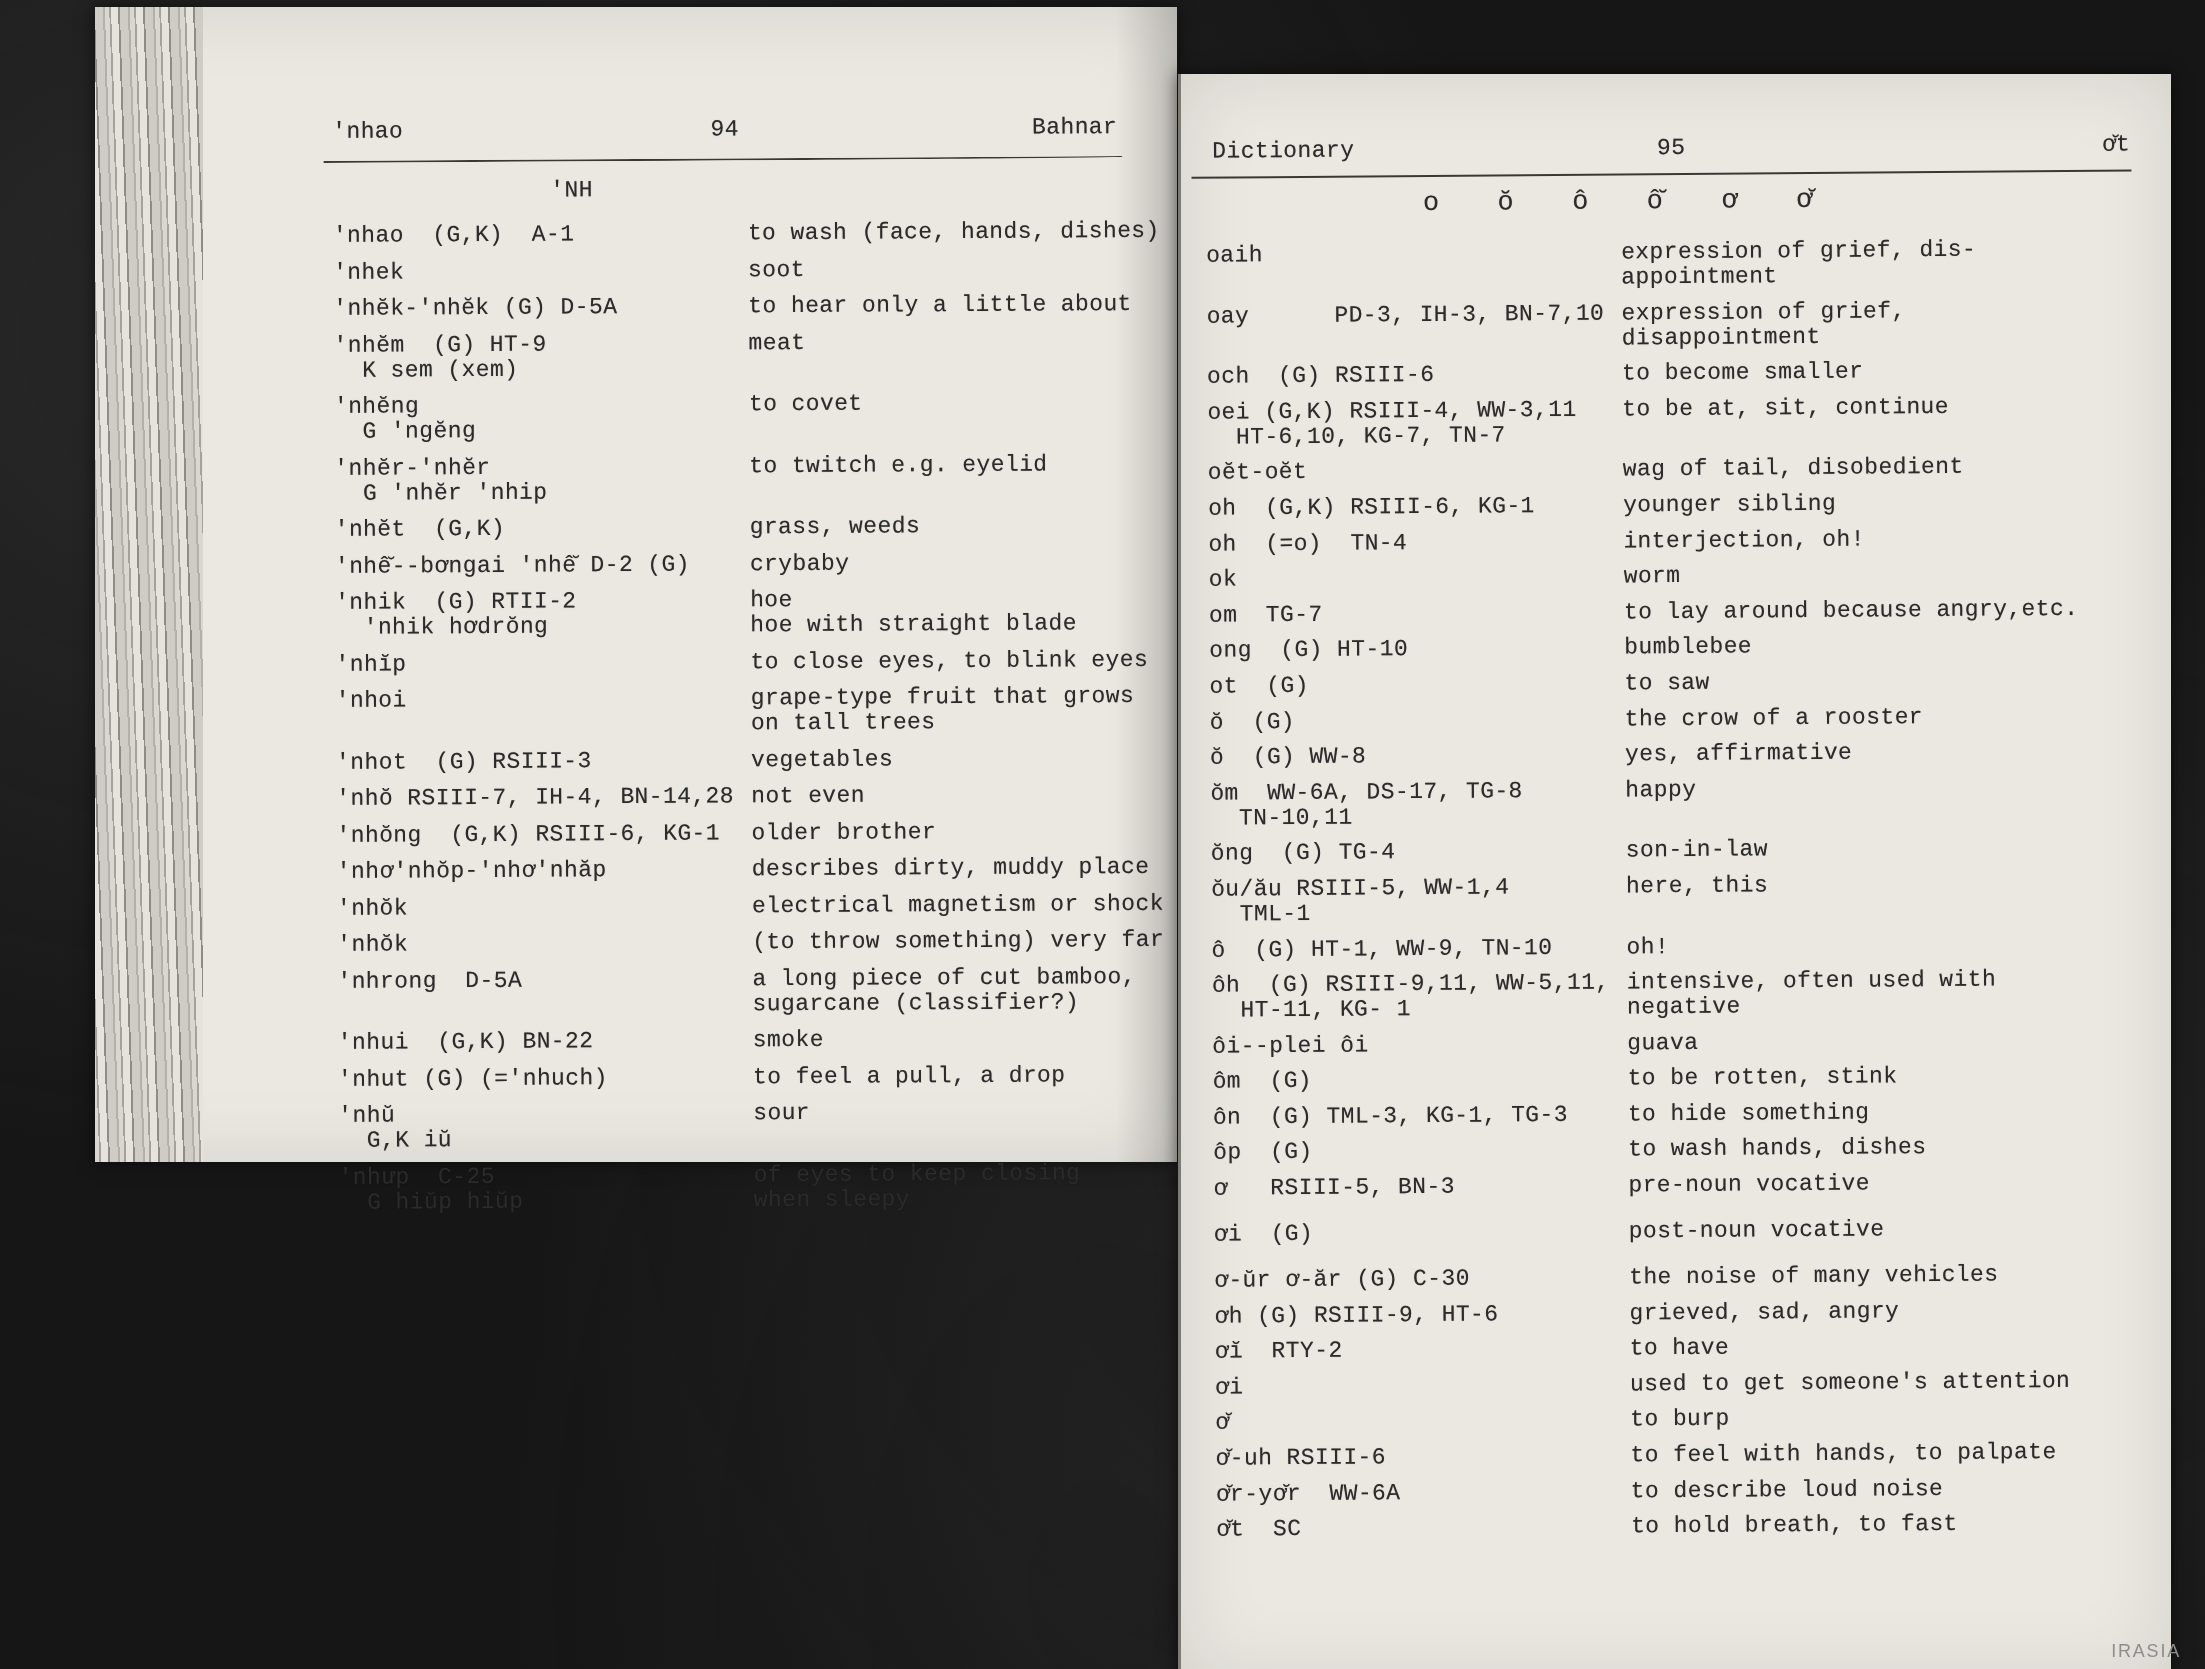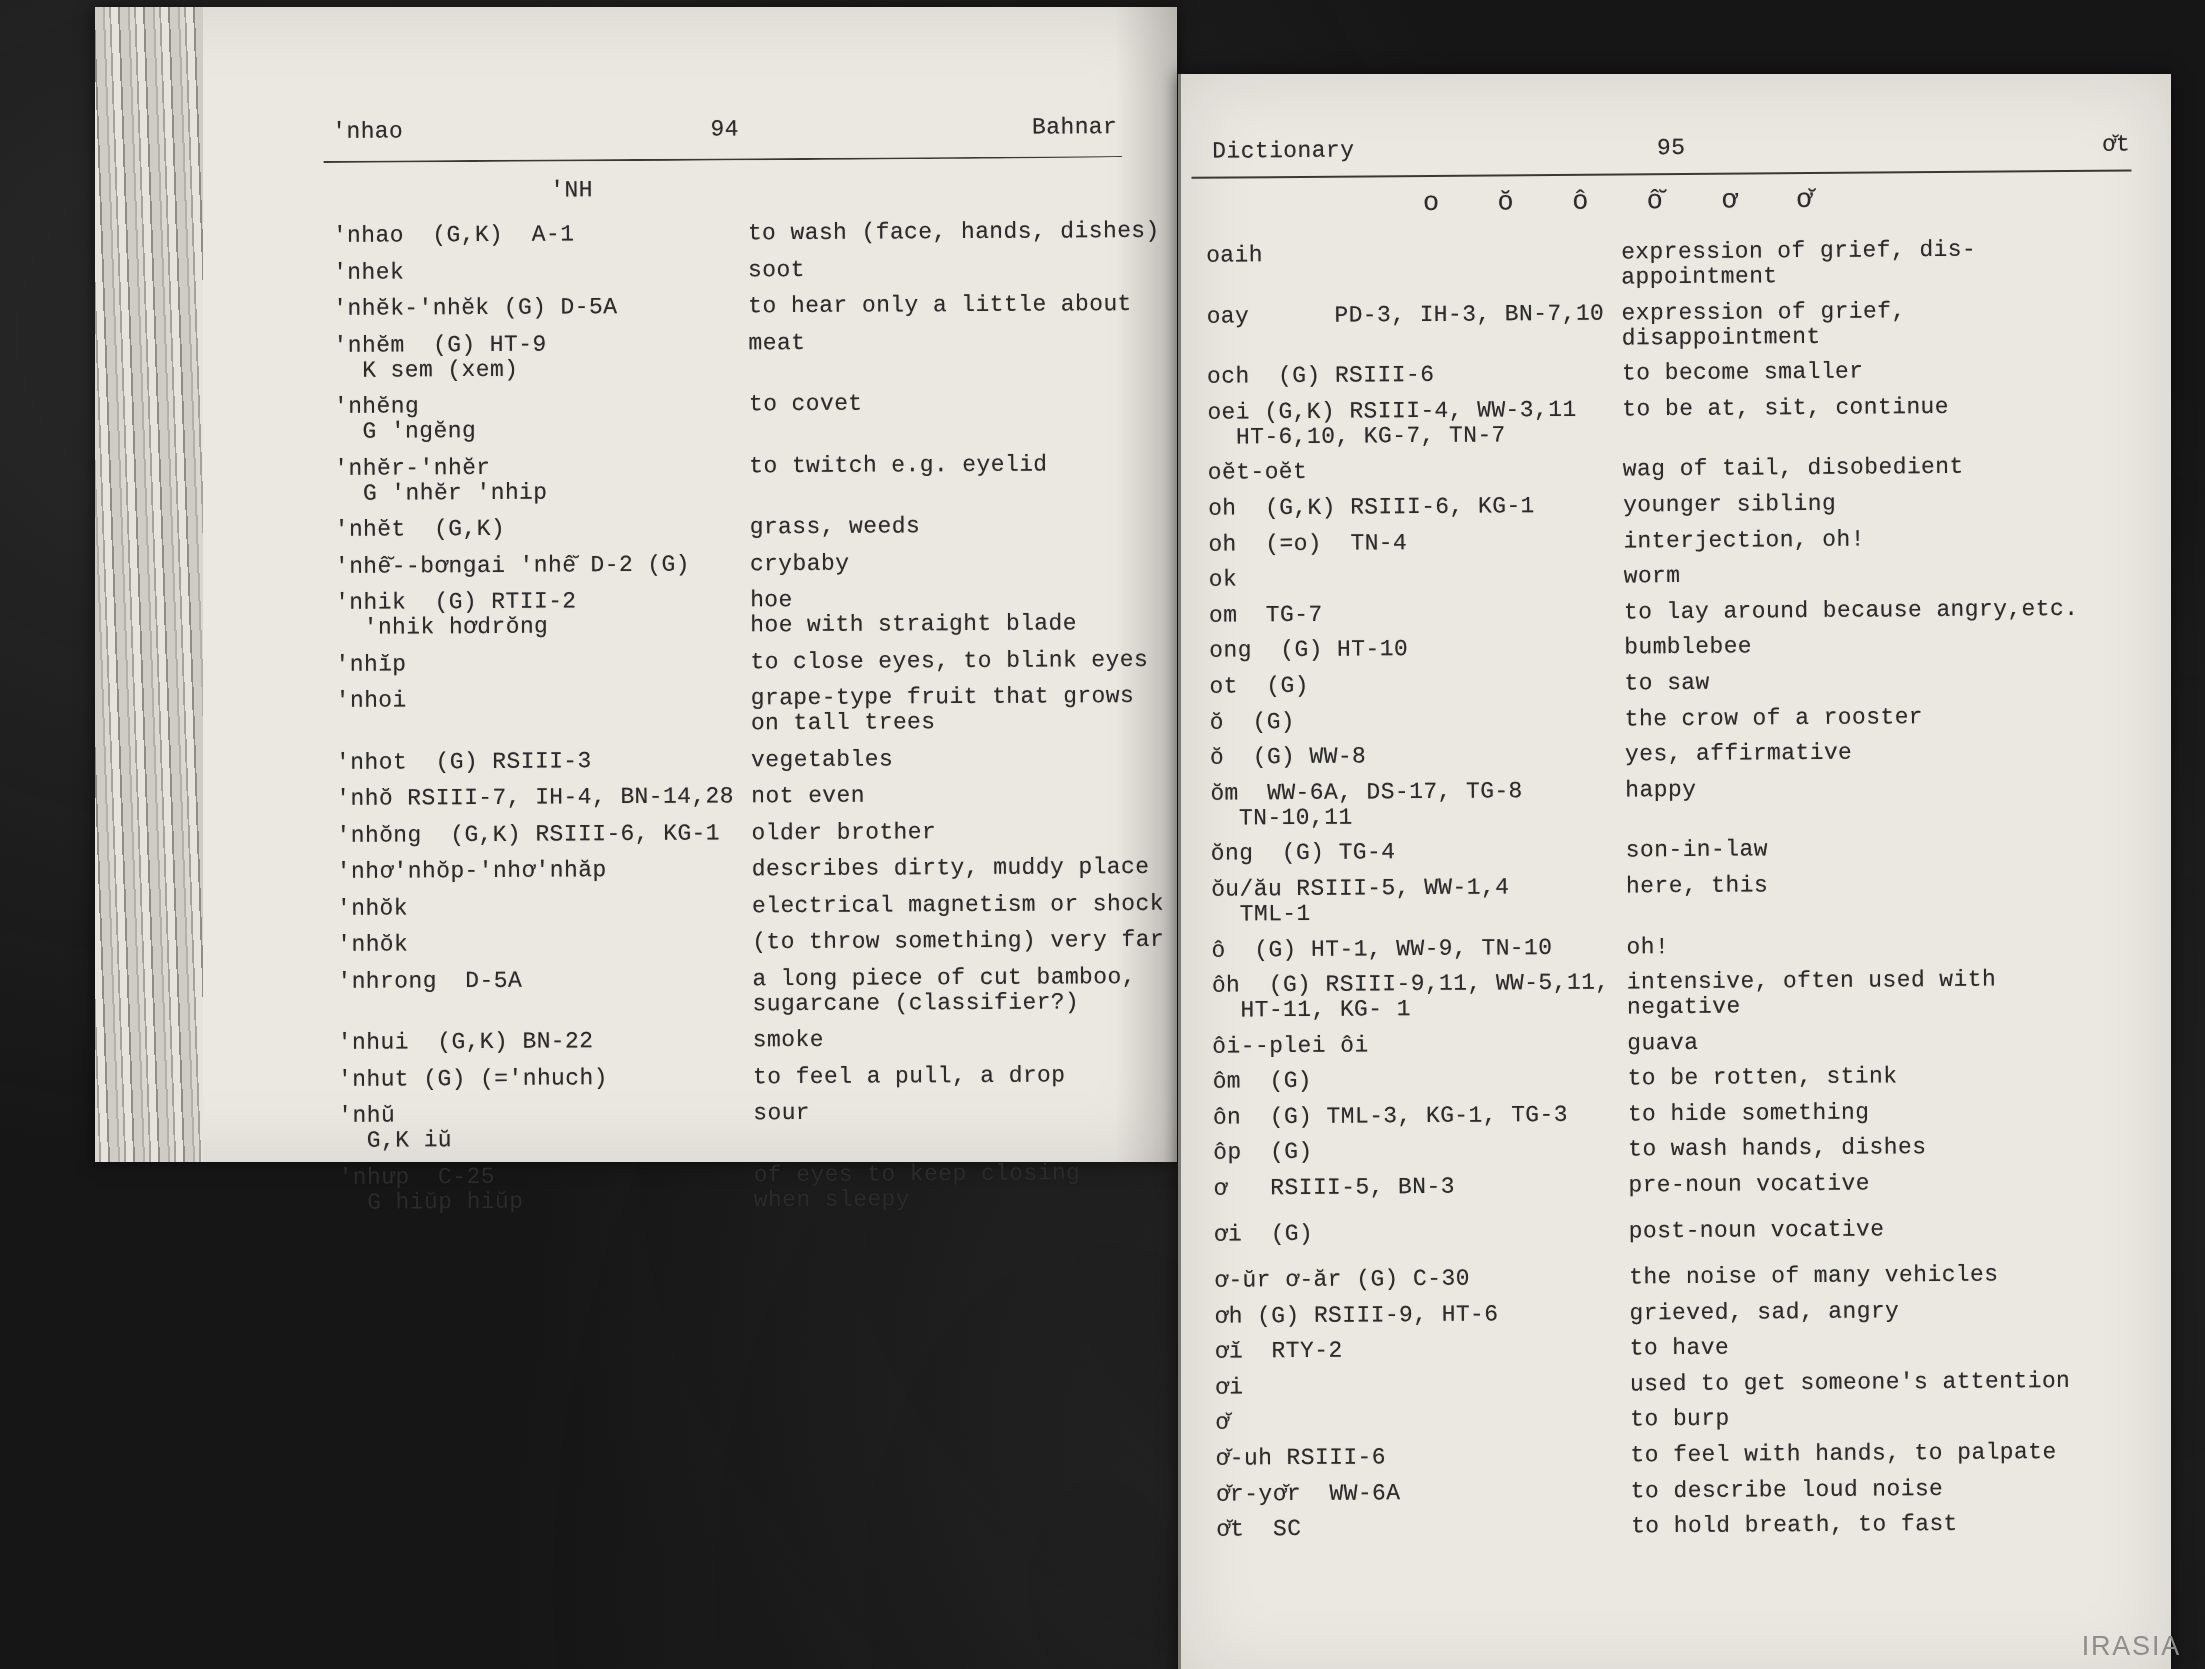--- a/index.html
+++ b/index.html
@@ -41,21 +41,21 @@
     font-size:27px;word-spacing:12.4px;}
   .entries{position:absolute;}
   #left-page .entries{top:215px;left:240px;right:12.4px;}
   #right-page .entries{top:166px;left:30px;right:7px;}
   .entry{display:flex;margin-bottom:11.5px;}
   #right-page .entry{margin-bottom:10.6px;}
   .entry.gap{margin-top:21px;}
   .entry .head{width:415px;flex:0 0 415px;}
   .entry .def{flex:1;}
   #watermark{position:absolute;right:25px;bottom:7px;color:#8d8d8d;
-    font-family:"Liberation Sans", sans-serif;font-size:27px;letter-spacing:1.8px;}
+    font-family:"Liberation Sans", sans-serif;font-size:18px;letter-spacing:1.8px;}
 </style>
 </head>
 <body>
 
 <div class="page" id="left-page">
   <div class="spine"></div>
   <div class="inner">
     <div class="page-header typed">
       <span class="gw">'nhao</span>
       <span class="pn">94</span>

